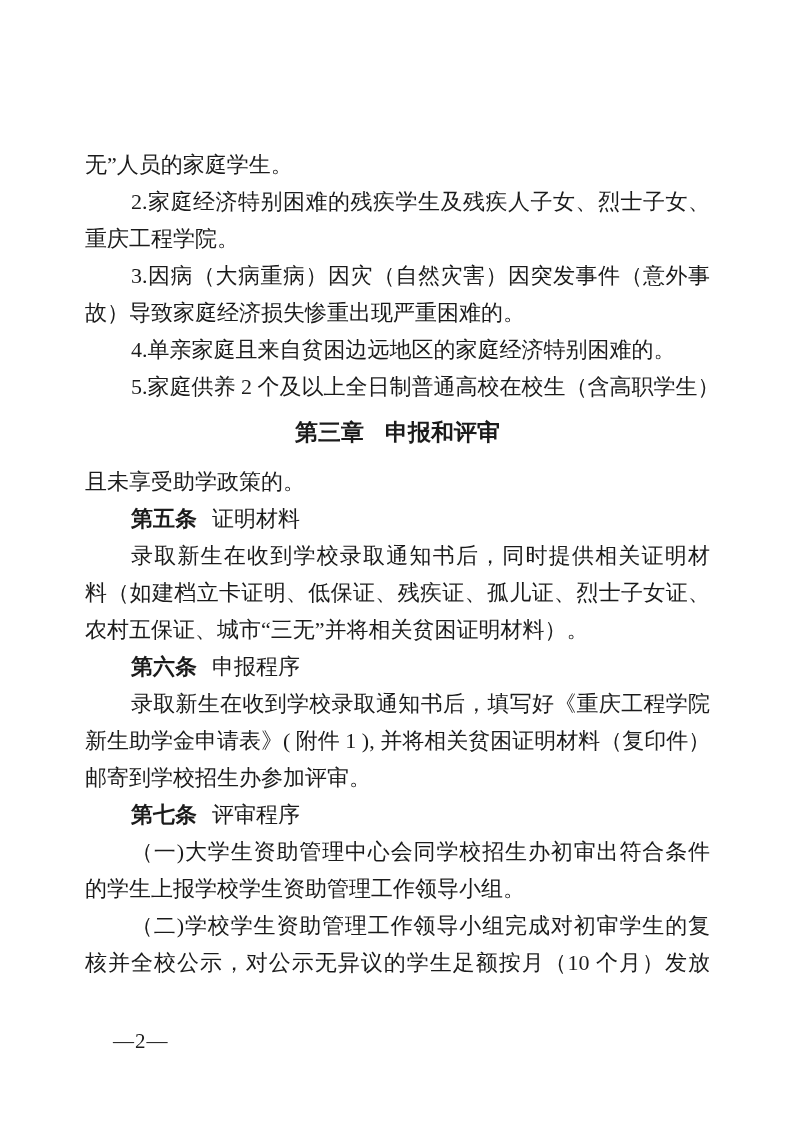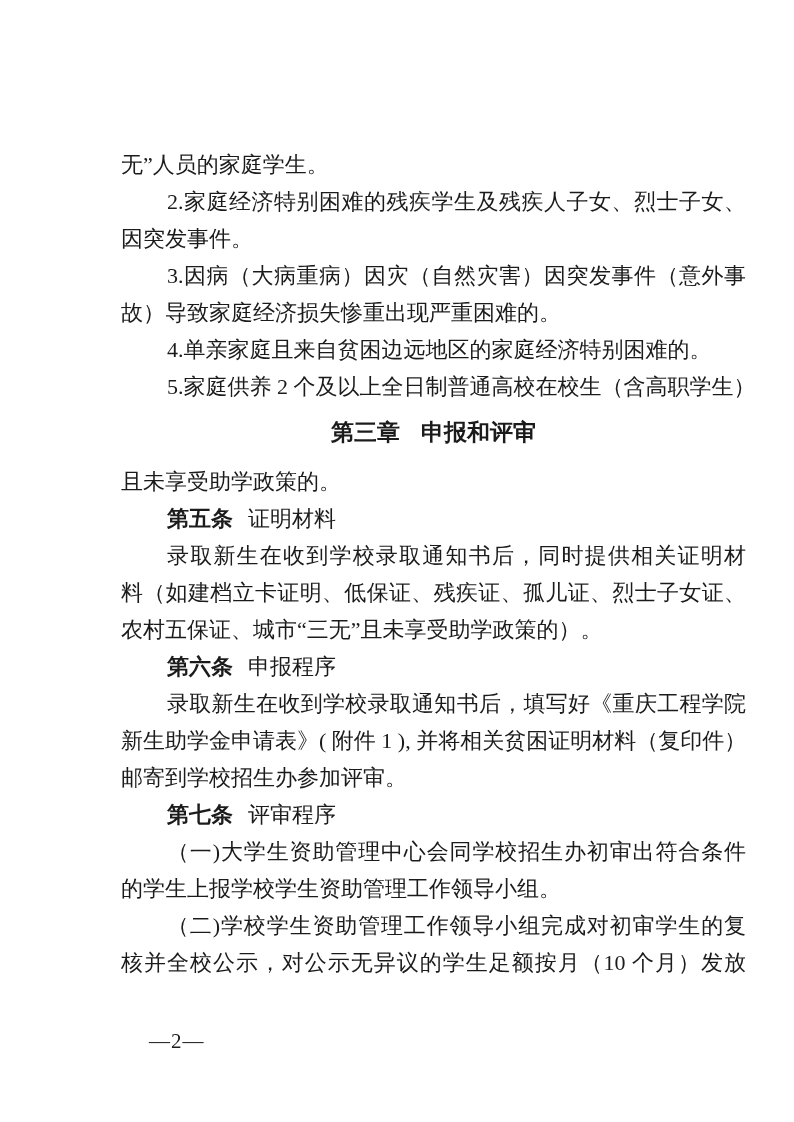--- a/index.html
+++ b/index.html
@@ -4,21 +4,20 @@
 <style>
   html, body { margin: 0; padding: 0; background: #ffffff; }
   .page {
     position: relative;
     width: 720px;
     height: 1122px;
     background: #ffffff;
     overflow: hidden;
     font-family: "Liberation Serif", "DejaVu Serif", serif;
     color: #1b1b1b;
-    margin-left: 36px;
   }
   .body-text {
     position: absolute;
     left: 85px;
     top: 146px;
     width: 625px;
     font-size: 22px;
     line-height: 37px;
   }
   .line {
@@ -59,37 +58,37 @@
   }
 </style>
 </head>
 <body>
 
 <div class="page">
   <div class="body-text">
 
     <div class="line">无”人员的家庭学生。</div>
     <div class="line indent justify">2.家庭经济特别困难的残疾学生及残疾人子女、烈士子女、</div>
-    <div class="line">因突发事件。</div>
+    <div class="line">重庆工程学院。</div>
     <div class="line indent justify">3.因病（大病重病）因灾（自然灾害）因突发事件（意外事</div>
     <div class="line">故）导致家庭经济损失惨重出现严重困难的。</div>
     <div class="line indent">4.单亲家庭且来自贫困边远地区的家庭经济特别困难的。</div>
     <div class="line indent justify">5.家庭供养 2 个及以上全日制普通高校在校生（含高职学生）</div>
     <div class="line chapter">
       <span class="chapter-num">第三章</span><span>申报和评审</span>
     </div>
 
     <div class="line">且未享受助学政策的。</div>
 
     <div class="line indent">
       <span class="article-label">第五条</span><span>证明材料</span>
     </div>
     <div class="line indent justify">录取新生在收到学校录取通知书后，同时提供相关证明材</div>
     <div class="line justify">料（如建档立卡证明、低保证、残疾证、孤儿证、烈士子女证、</div>
-    <div class="line">农村五保证、城市“三无”且未享受助学政策的）。</div>
+    <div class="line">农村五保证、城市“三无”并将相关贫困证明材料）。</div>
 
     <div class="line indent">
       <span class="article-label">第六条</span><span>申报程序</span>
     </div>
     <div class="line indent justify">录取新生在收到学校录取通知书后，填写好《重庆工程学院</div>
     <div class="line justify">新生助学金申请表》( 附件 1 ), 并将相关贫困证明材料（复印件）</div>
     <div class="line">邮寄到学校招生办参加评审。</div>
 
     <div class="line indent">
       <span class="article-label">第七条</span><span>评审程序</span>

